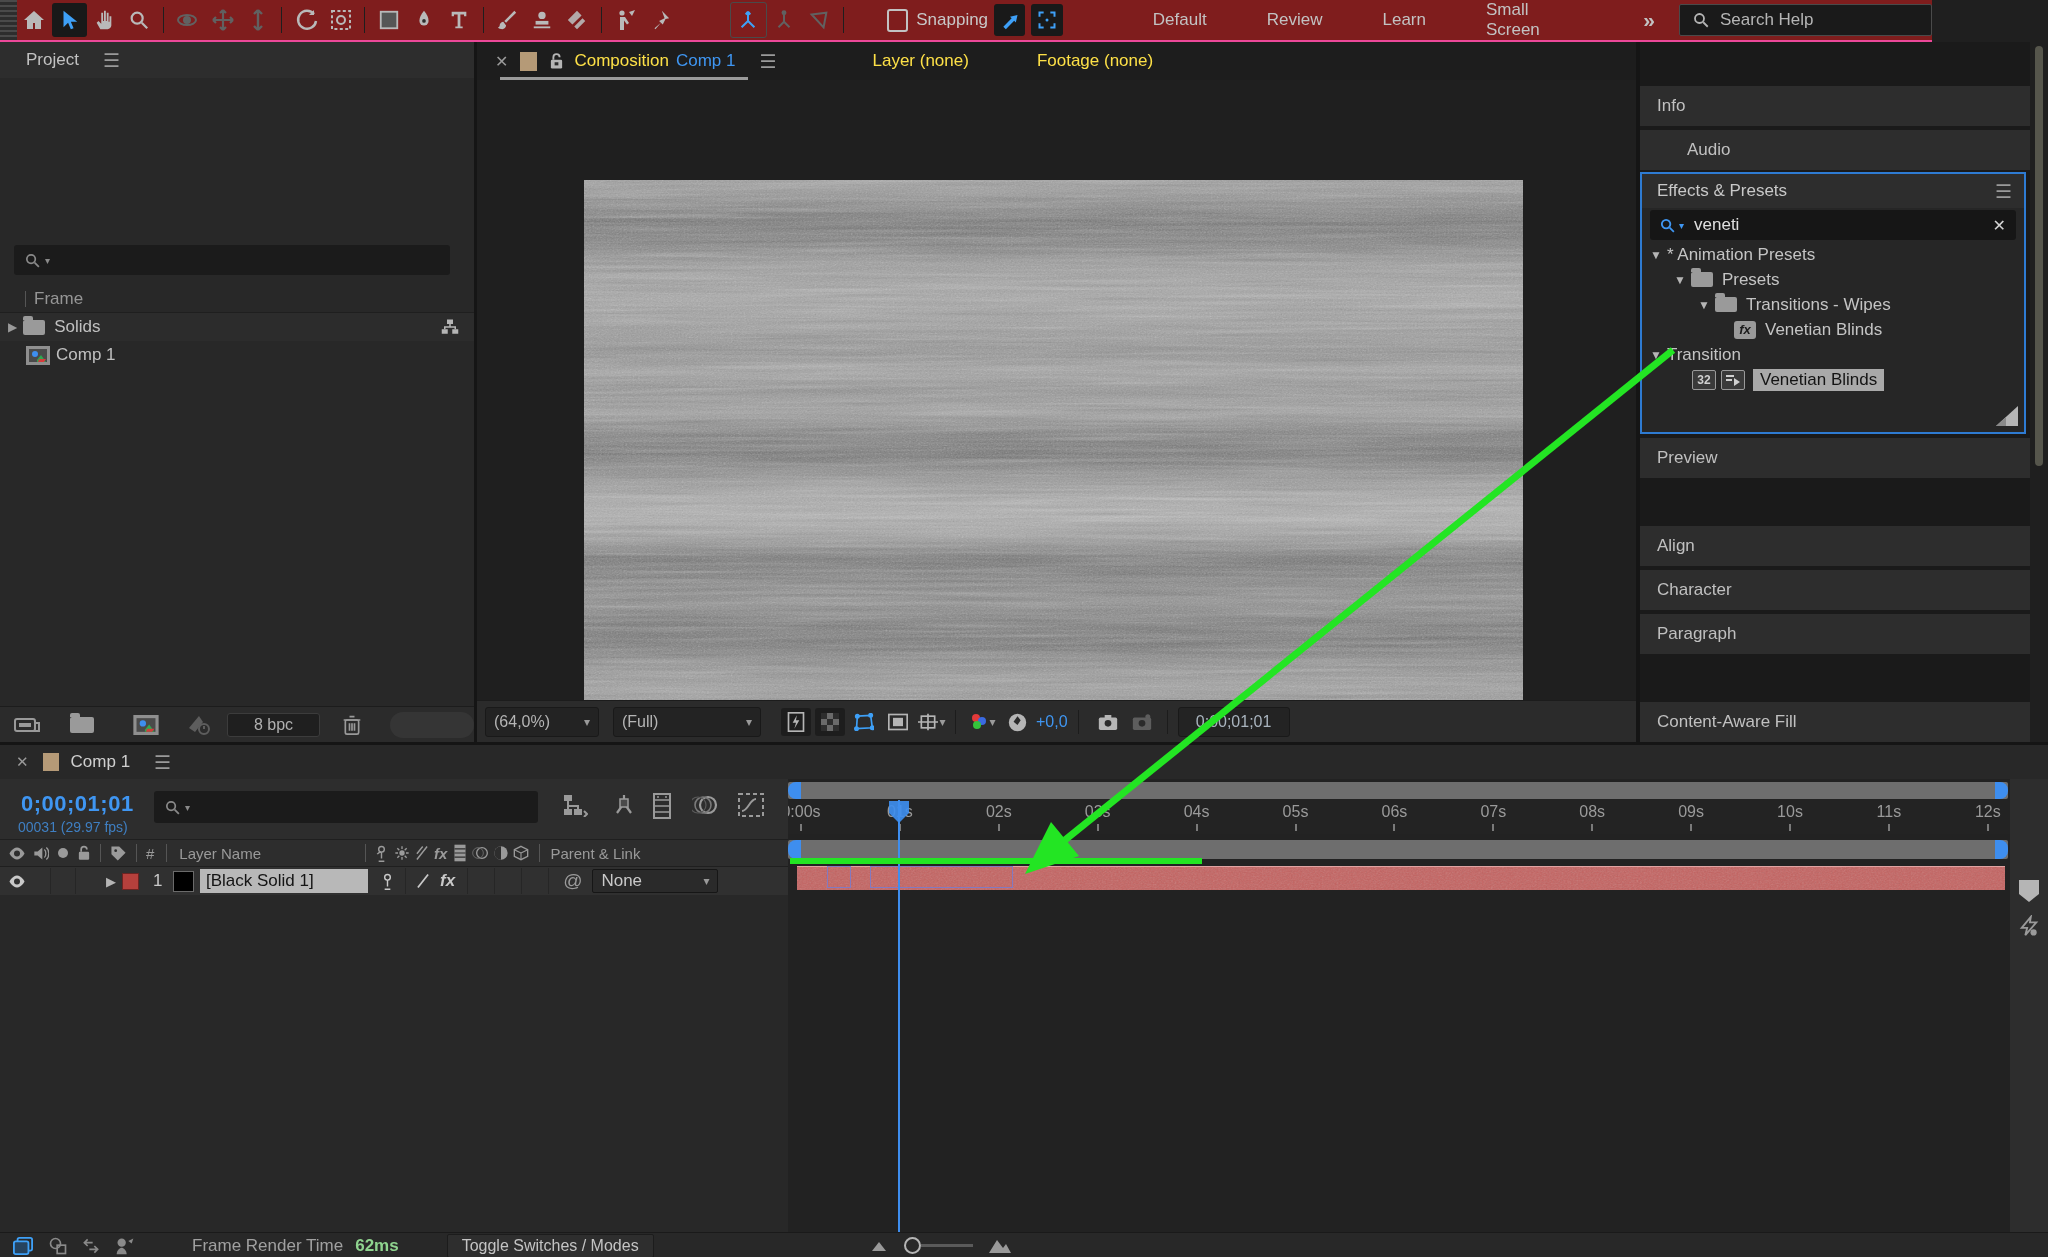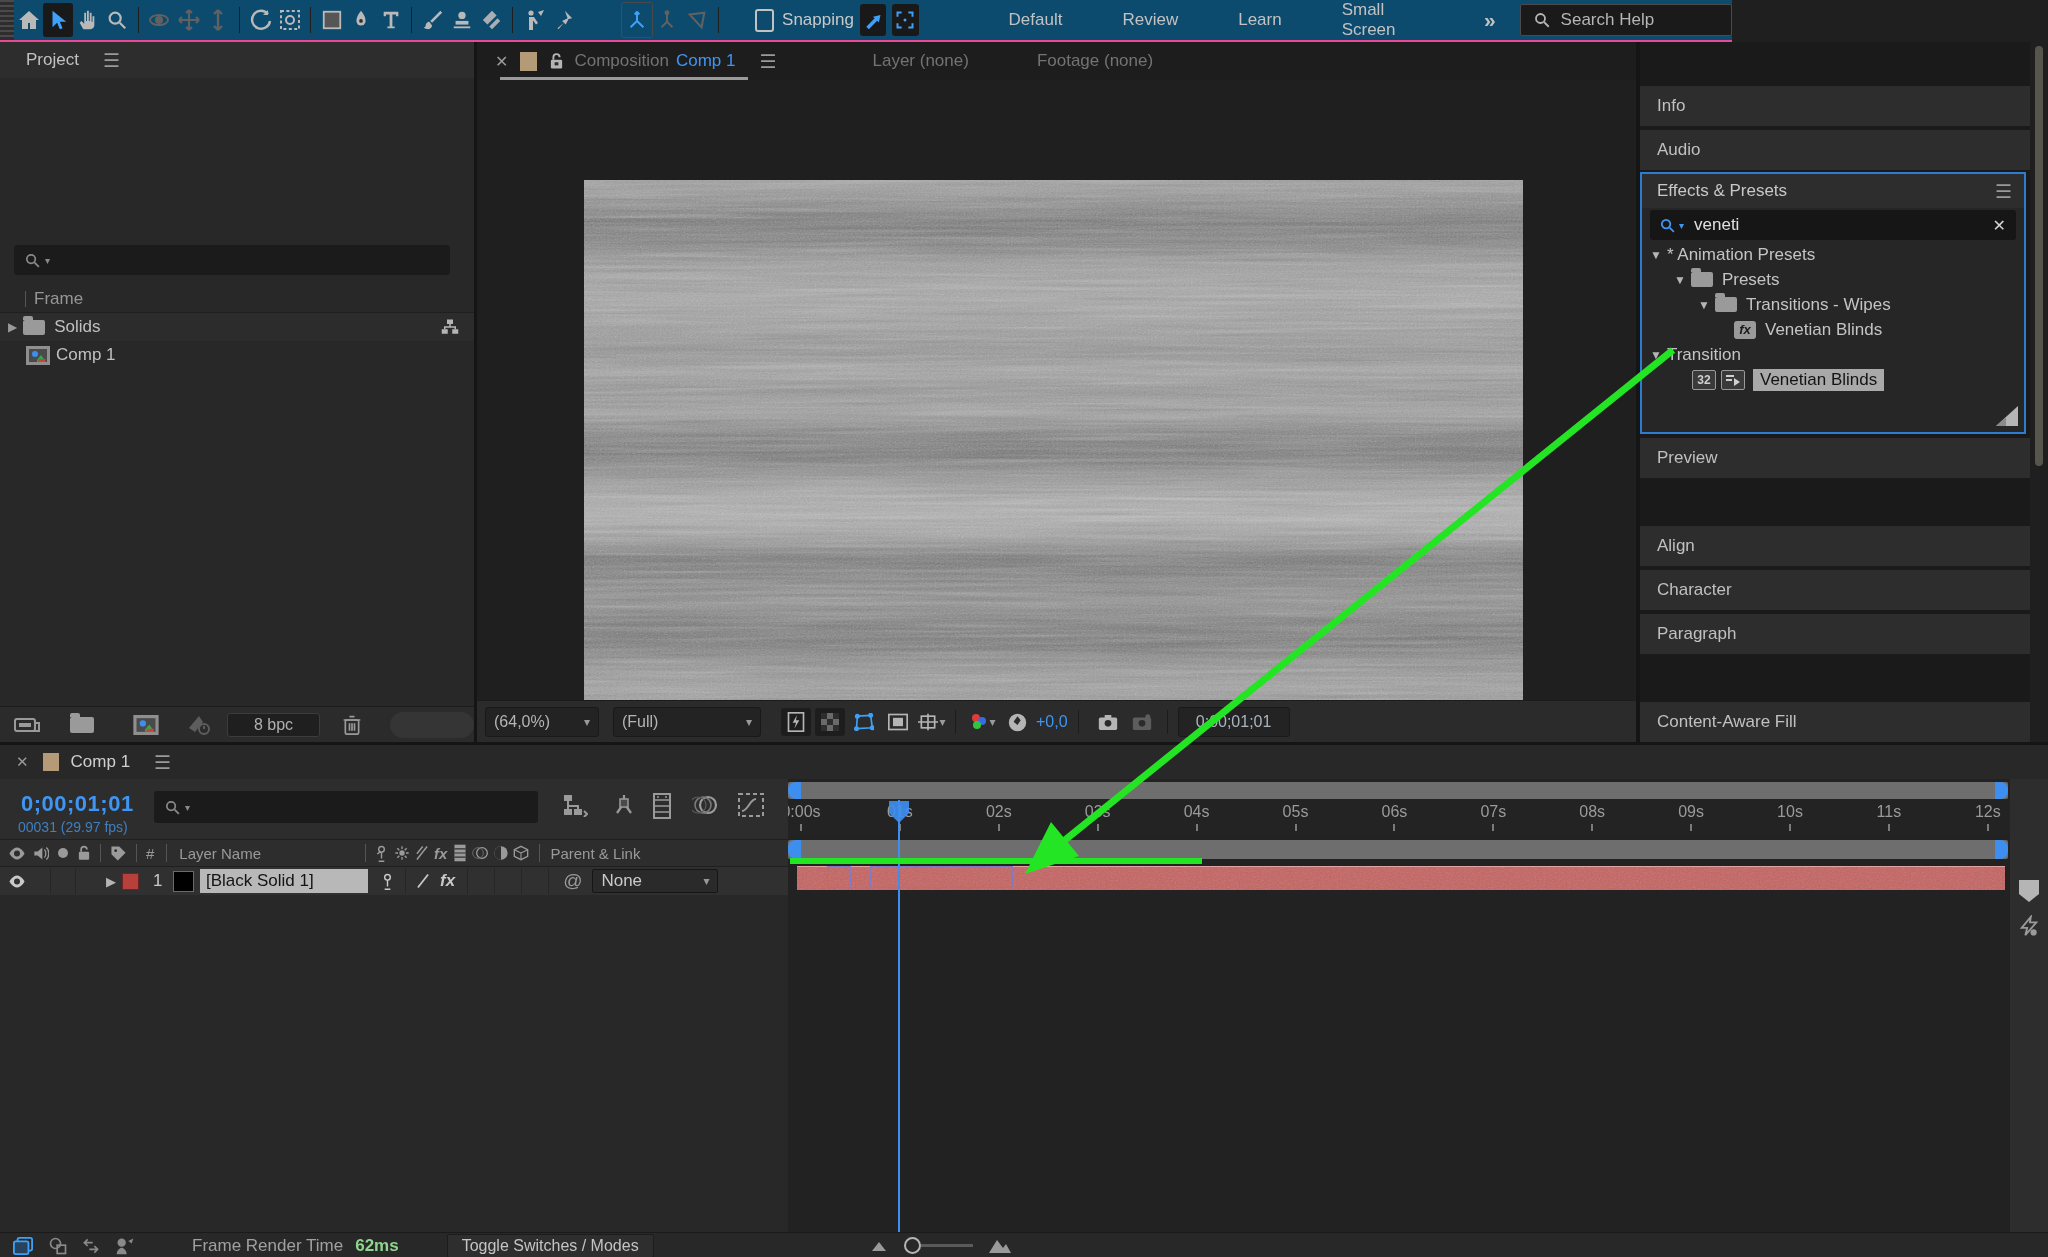--- a/index.html
+++ b/index.html
@@ -3,21 +3,21 @@
 <meta charset="utf-8">
 <style>
   html,body{margin:0;padding:0;background:#141414;}
   #stage{position:relative;width:2048px;height:1257px;background:#1f1f1f;overflow:hidden;
          font-family:"Liberation Sans",sans-serif;color:#c2c2c2;font-size:17px;
          -webkit-font-smoothing:antialiased;}
   .abs{position:absolute;}
   svg{display:block;}
 
   
-  #toolbar{left:0;top:0;width:1732px;height:40px;background:#0c4a6e;border-bottom:4px solid #ec4899;display:flex;align-items:center;}
+  #toolbar{left:0;top:0;width:1932px;height:40px;background:#7f1d1d;border-bottom:4px solid #ec4899;display:flex;align-items:center;}
   .grip{width:18px;height:40px;background:repeating-linear-gradient(0deg,#2d2d2d 0 3px,#4a4a4a 3px 5px);}
   .tool{width:38px;height:34px;display:flex;align-items:center;justify-content:center;color:#b9b9b9;}
   .tool.gray{color:#616161;}
   .tool.active{background:#191919;border-radius:3px;color:#3ea0f7;}
   .tsep{width:1px;height:26px;background:#1e1e1e;margin:0 6px;}
   .wslabel{color:#c2c2c2;font-size:17px;padding:0 30px;}
   #snap-label{color:#c8c8c8;margin-left:8px;}
   .chk{width:19px;height:19px;border:2px solid #c2c2c2;border-radius:3px;background:transparent;}
   .bluebox{width:34px;height:32px;background:#191919;border-radius:3px;display:flex;align-items:center;justify-content:center;color:#3ea0f7;margin-left:6px;}
   #searchhelp{margin-left:26px;width:272px;height:30px;background:#1a1a1a;border:1px solid #4a4a4a;border-radius:2px;display:flex;align-items:center;color:#b5b5b5;}
@@ -31,21 +31,21 @@
   #proj-search{position:absolute;left:14px;top:203px;width:436px;height:30px;background:#1b1b1b;border-radius:3px;display:flex;align-items:center;color:#8a8a8a;}
   #name-header{position:absolute;left:0;top:244px;width:474px;height:26px;border-bottom:1px solid #1f1f1f;display:flex;align-items:center;color:#969696;}
   .proj-row{position:absolute;left:0;width:474px;height:28px;display:flex;align-items:center;color:#c0c0c0;}
   #project-footer{position:absolute;left:0;top:664px;width:474px;height:36px;background:#2b2b2b;border-top:1px solid #1c1c1c;display:flex;align-items:center;color:#9a9a9a;}
   .bpc{background:#1f1f1f;border:1px solid #3c3c3c;border-radius:3px;padding:2px 26px;color:#b0b0b0;font-size:16px;margin-left:16px;}
   .pill{width:84px;height:26px;border-radius:13px;background:#353535;margin-left:28px;}
 
   
   #viewer-panel{left:477px;top:42px;width:1159px;height:700px;background:#222;}
   #viewer-tabs{height:38px;background:#1d1d1d;display:flex;align-items:center;}
-  .tabtext-dim{color:#737373;}
+  .tabtext-dim{color:#fde047;}
   .tabtext-blue{color:#3f96f2;}
   #comp-underline{position:absolute;left:23px;top:35px;width:248px;height:4px;background:#9a9a9a;}
   #comp-bookmark{position:absolute;left:30px;top:46px;width:100px;height:25px;background:#101010;border:1px solid #3a3a3a;border-radius:2px;display:flex;align-items:center;justify-content:center;color:#3f96f2;font-size:16px;}
   #viewer-area{position:absolute;left:0;top:38px;width:1159px;height:620px;background:#1f1f1f;}
   #comp-image{position:absolute;left:107px;top:100px;width:939px;height:528px;
     background:linear-gradient(180deg,#9e9e9e 0%,#8a8a8a 4%,#6f6f6f 8%,#7a7a7a 12%,#999 16%,#a5a5a5 22%,#9b9b9b 28%,#8d8d8d 33%,#a2a2a2 36%,#8f8f8f 40%,#9e9e9e 44%,#7b7b7b 48%,#6e6e6e 52%,#8e8e8e 56%,#a8a8a8 60%,#b0b0b0 64%,#9a9a9a 68%,#6d6d6d 72%,#7d7d7d 76%,#8a8a8a 80%,#757575 84%,#6f6f6f 88%,#8e8e8e 92%,#9c9c9c 96%,#909090 100%);}
   #comp-image svg{position:absolute;left:0;top:0;}
   #viewer-footer{position:absolute;left:0;top:658px;width:1159px;height:42px;background:#2b2b2b;border-top:1px solid #1c1c1c;display:flex;align-items:center;color:#a8a8a8;}
   .vf-box{height:28px;background:#232323;border:1px solid #191919;border-radius:3px;display:flex;align-items:center;justify-content:center;color:#b5b5b5;font-size:16px;}
   .vf-ic{width:30px;height:28px;display:flex;align-items:center;justify-content:center;color:#aaa;margin-left:4px;}
@@ -447,21 +447,21 @@
           <span style="color:#a9b4be;">0;00;01;01</span>
         </div>
     </div>
   </div>
   <div class="vdiv abs" style="left:1636px;top:42px;width:4px;height:700px;"></div>
 
   <div id="right-panel" class="abs">
     <div class="rrow" style="top:44px;">
         <span>Info</span>
       </div>
-    <div class="rrow" style="top:88px;">
+    <div class="rrow" style="top:88px;padding-left:30px;">
         <span>Audio</span>
       </div>
 
     <div id="fxp">
       <div id="fxp-header">
         <span style="margin-left:15px;">Effects &amp; Presets</span>
         <span class="burger" style="margin-right:12px;">☰</span>
       </div>
       <div id="fxp-search">
         <svg width="17" height="17" viewBox="0 0 24 24" fill="none" stroke="#3f96f2" stroke-width="2.6" style="margin:0 3px 0 9px;">

